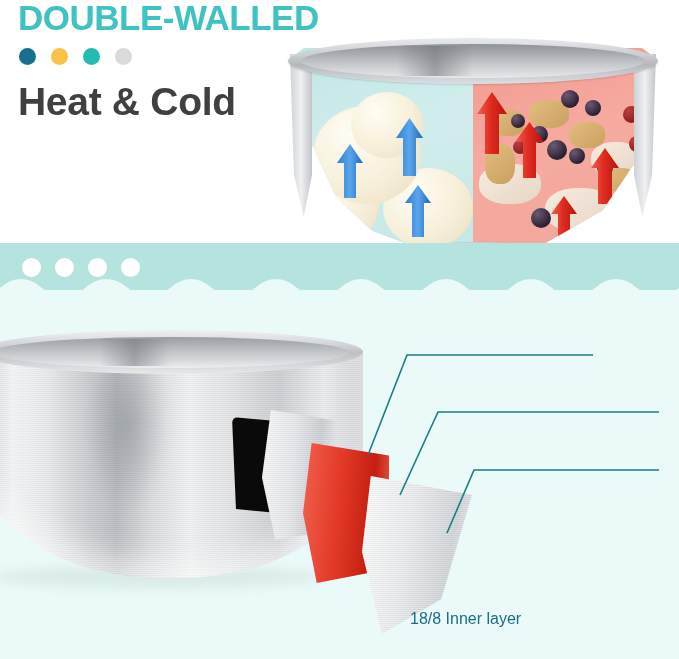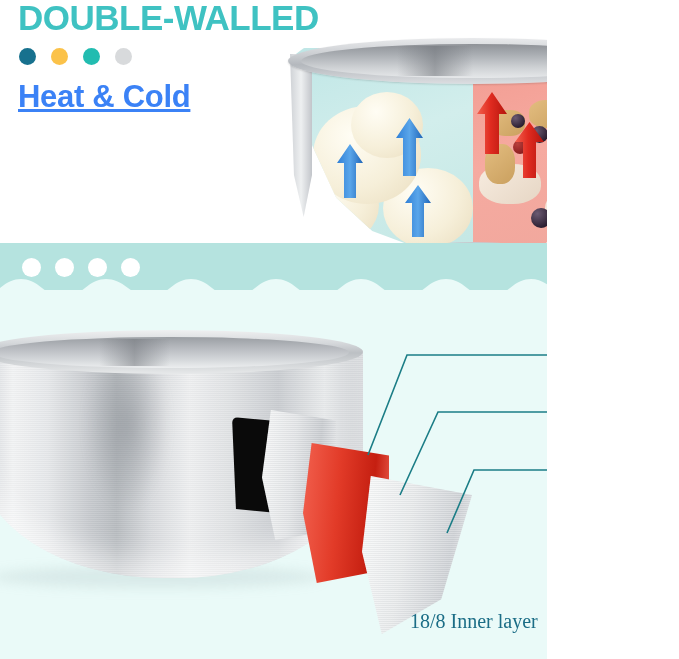--- a/index.html
+++ b/index.html
@@ -2,40 +2,39 @@
 <html><head>
 <meta charset="utf-8">
 <style>
   * { margin:0; padding:0; box-sizing:border-box; }
   html,body { width:679px; height:659px; overflow:hidden; }
   body {
     font-family: "Liberation Sans", sans-serif;
     background:#ffffff;
     position:relative;
   }
-  .stage { position:absolute; inset:0; width:547px; height:659px; overflow:hidden; }
+  .stage { position:absolute; inset:0; width:679px; height:659px; overflow:hidden; }
 
   
   .top-panel { position:absolute; left:0; top:0; width:679px; height:243px; background:#ffffff; overflow:hidden; }
 
   .headline {
     position:absolute; left:18px; top:-2px;
     font-size:35px; font-weight:bold; letter-spacing:-0.5px;
     color:#3fc2c2; white-space:nowrap;
     font-family:"Liberation Sans", sans-serif;
   }
   .dot-row { position:absolute; left:19px; top:48px; display:flex; gap:15px; }
   .dot-row .dot { width:17px; height:17px; border-radius:50%; }
 
   .subhead {
     position:absolute; left:18px; top:78px;
-    font-size:31px; font-weight:bold; line-height:1.22;
-    color:#3b82f6; letter-spacing:-0.3px;
+    font-size:39px; font-weight:bold; line-height:1.22;
+    color:#404040; letter-spacing:-0.3px;
     font-family:"Liberation Sans", sans-serif;
-    text-decoration:underline;
   }
 
   
   .bowl-top { position:absolute; left:288px; top:36px; width:370px; height:225px; }
 
   .bowl-body-clip {
     position:absolute; left:5px; top:12px; width:360px; height:208px;
     overflow:hidden;
     border-radius:12px 12px 46% 46% / 8px 8px 64% 64%;
     clip-path: polygon(0% 4%, 3% 0%, 97% 0%, 100% 4%, 97% 50%, 86% 78%, 70% 94%, 52% 100%, 36% 97%, 22% 88%, 12% 72%, 4% 42%);
@@ -155,22 +154,22 @@
     clip-path:polygon(8% 0%, 100% 12%, 72% 78%, 18% 100%, 0% 48%);
     box-shadow:2px 2px 5px rgba(0,0,0,.16);
   }
   .layer .brush { position:absolute; inset:0;
     background:repeating-linear-gradient(180deg, rgba(255,255,255,.18) 0 1px, rgba(150,155,160,.10) 1px 2px); }
 
   
   .leaders { position:absolute; left:0; top:0; width:679px; height:369px; pointer-events:none; }
 
   .callout {
-    position:absolute; font-size:20px; color:#1b6d86; white-space:nowrap;
-    font-family:Liberation Serif, serif;
+    position:absolute; font-size:16px; color:#1b6d86; white-space:nowrap;
+    font-family:Liberation Sans, sans-serif;
   }
   .c1 { left:410px; top:320px; }
 </style>
 </head>
 <body>
 
 <div class="stage">
 
   <div class="top-panel">
 

